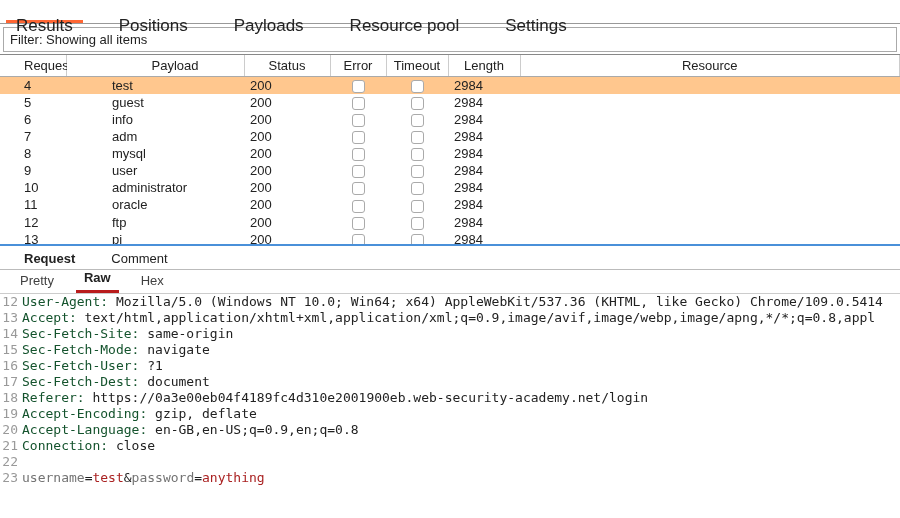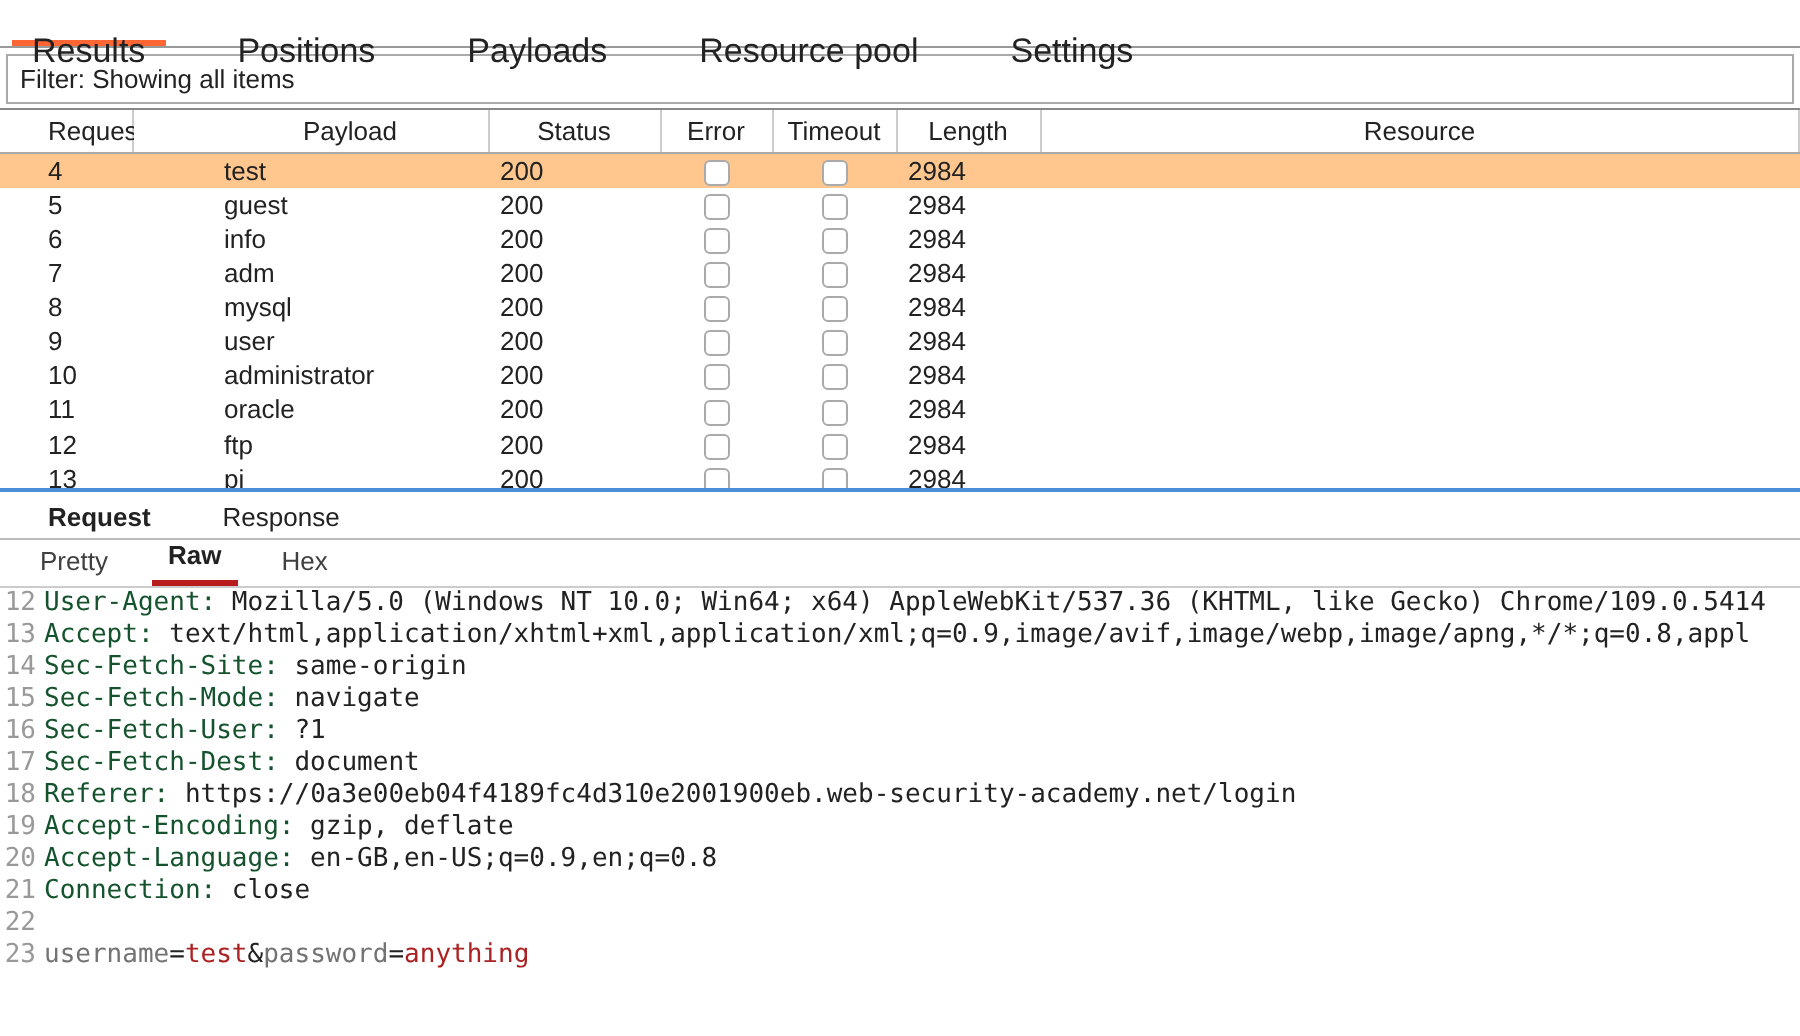--- a/index.html
+++ b/index.html
@@ -159,21 +159,21 @@
           <td class="col-timeout"><span class="checkbox-box"></span></td>
           <td class="col-length">2984</td>
           <td class="col-comment"></td>
         </tr>
       </tbody>
 </table>
 </div>
 
 <div class="detail-tabs">
   <div class="dtab active">Request</div>
-  <div class="dtab">Response</div>
+  <div class="dtab">Comment</div>
 </div>
 
 <div class="view-tabs">
   <div class="vtab">Pretty</div>
   <div class="vtab active">Raw</div>
   <div class="vtab">Hex</div>
 </div>
 
 <div class="editor" id="editor"><div class="editor-row"><div class="gutter">12</div><div class="code"><span class="hname">User-Agent:</span><span class="hval"> Mozilla/5.0 (Windows NT 10.0; Win64; x64) AppleWebKit/537.36 (KHTML, like Gecko) Chrome/109.0.5414</span></div></div><div class="editor-row"><div class="gutter">13</div><div class="code"><span class="hname">Accept:</span><span class="hval"> text/html,application/xhtml+xml,application/xml;q=0.9,image/avif,image/webp,image/apng,*/*;q=0.8,appl</span></div></div><div class="editor-row"><div class="gutter">14</div><div class="code"><span class="hname">Sec-Fetch-Site:</span><span class="hval"> same-origin</span></div></div><div class="editor-row"><div class="gutter">15</div><div class="code"><span class="hname">Sec-Fetch-Mode:</span><span class="hval"> navigate</span></div></div><div class="editor-row"><div class="gutter">16</div><div class="code"><span class="hname">Sec-Fetch-User:</span><span class="hval"> ?1</span></div></div><div class="editor-row"><div class="gutter">17</div><div class="code"><span class="hname">Sec-Fetch-Dest:</span><span class="hval"> document</span></div></div><div class="editor-row"><div class="gutter">18</div><div class="code"><span class="hname">Referer:</span><span class="hval"> https://0a3e00eb04f4189fc4d310e2001900eb.web-security-academy.net/login</span></div></div><div class="editor-row"><div class="gutter">19</div><div class="code"><span class="hname">Accept-Encoding:</span><span class="hval"> gzip, deflate</span></div></div><div class="editor-row"><div class="gutter">20</div><div class="code"><span class="hname">Accept-Language:</span><span class="hval"> en-GB,en-US;q=0.9,en;q=0.8</span></div></div><div class="editor-row"><div class="gutter">21</div><div class="code"><span class="hname">Connection:</span><span class="hval"> close</span></div></div><div class="editor-row"><div class="gutter">22</div><div class="code"></div></div><div class="editor-row"><div class="gutter">23</div><div class="code"><span class="pkey">username</span><span class="pamp">=</span><span class="pval">test</span><span class="pamp">&amp;</span><span class="pkey">password</span><span class="pamp">=</span><span class="pval">anything</span></div></div></div>
 

